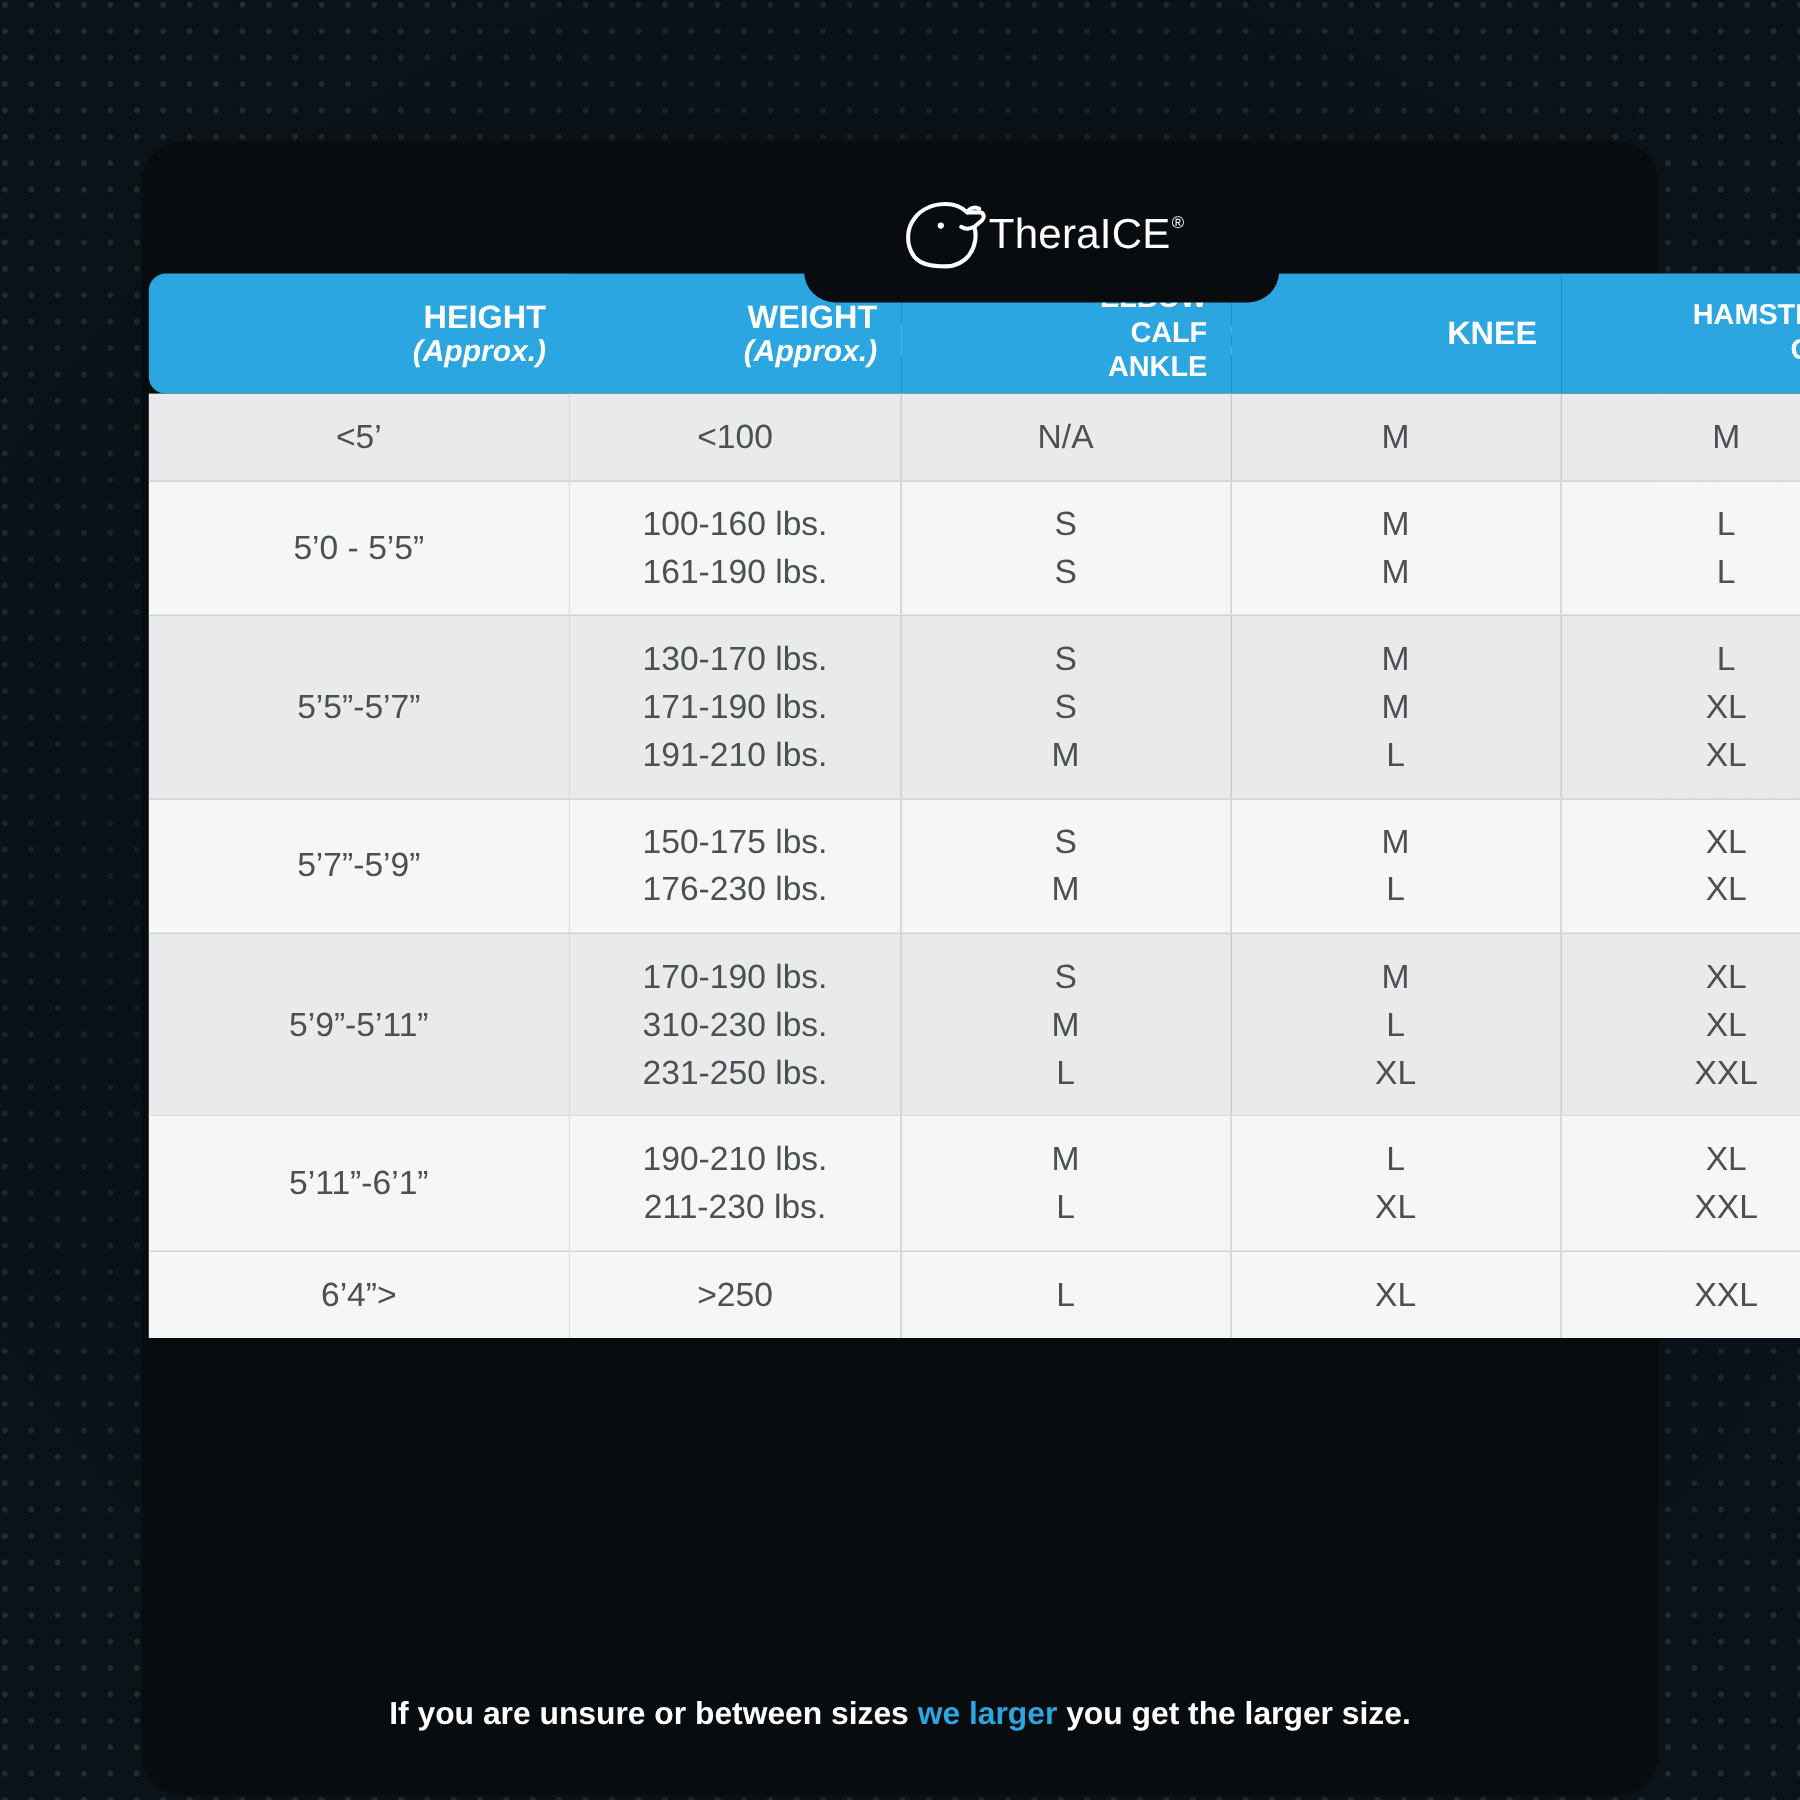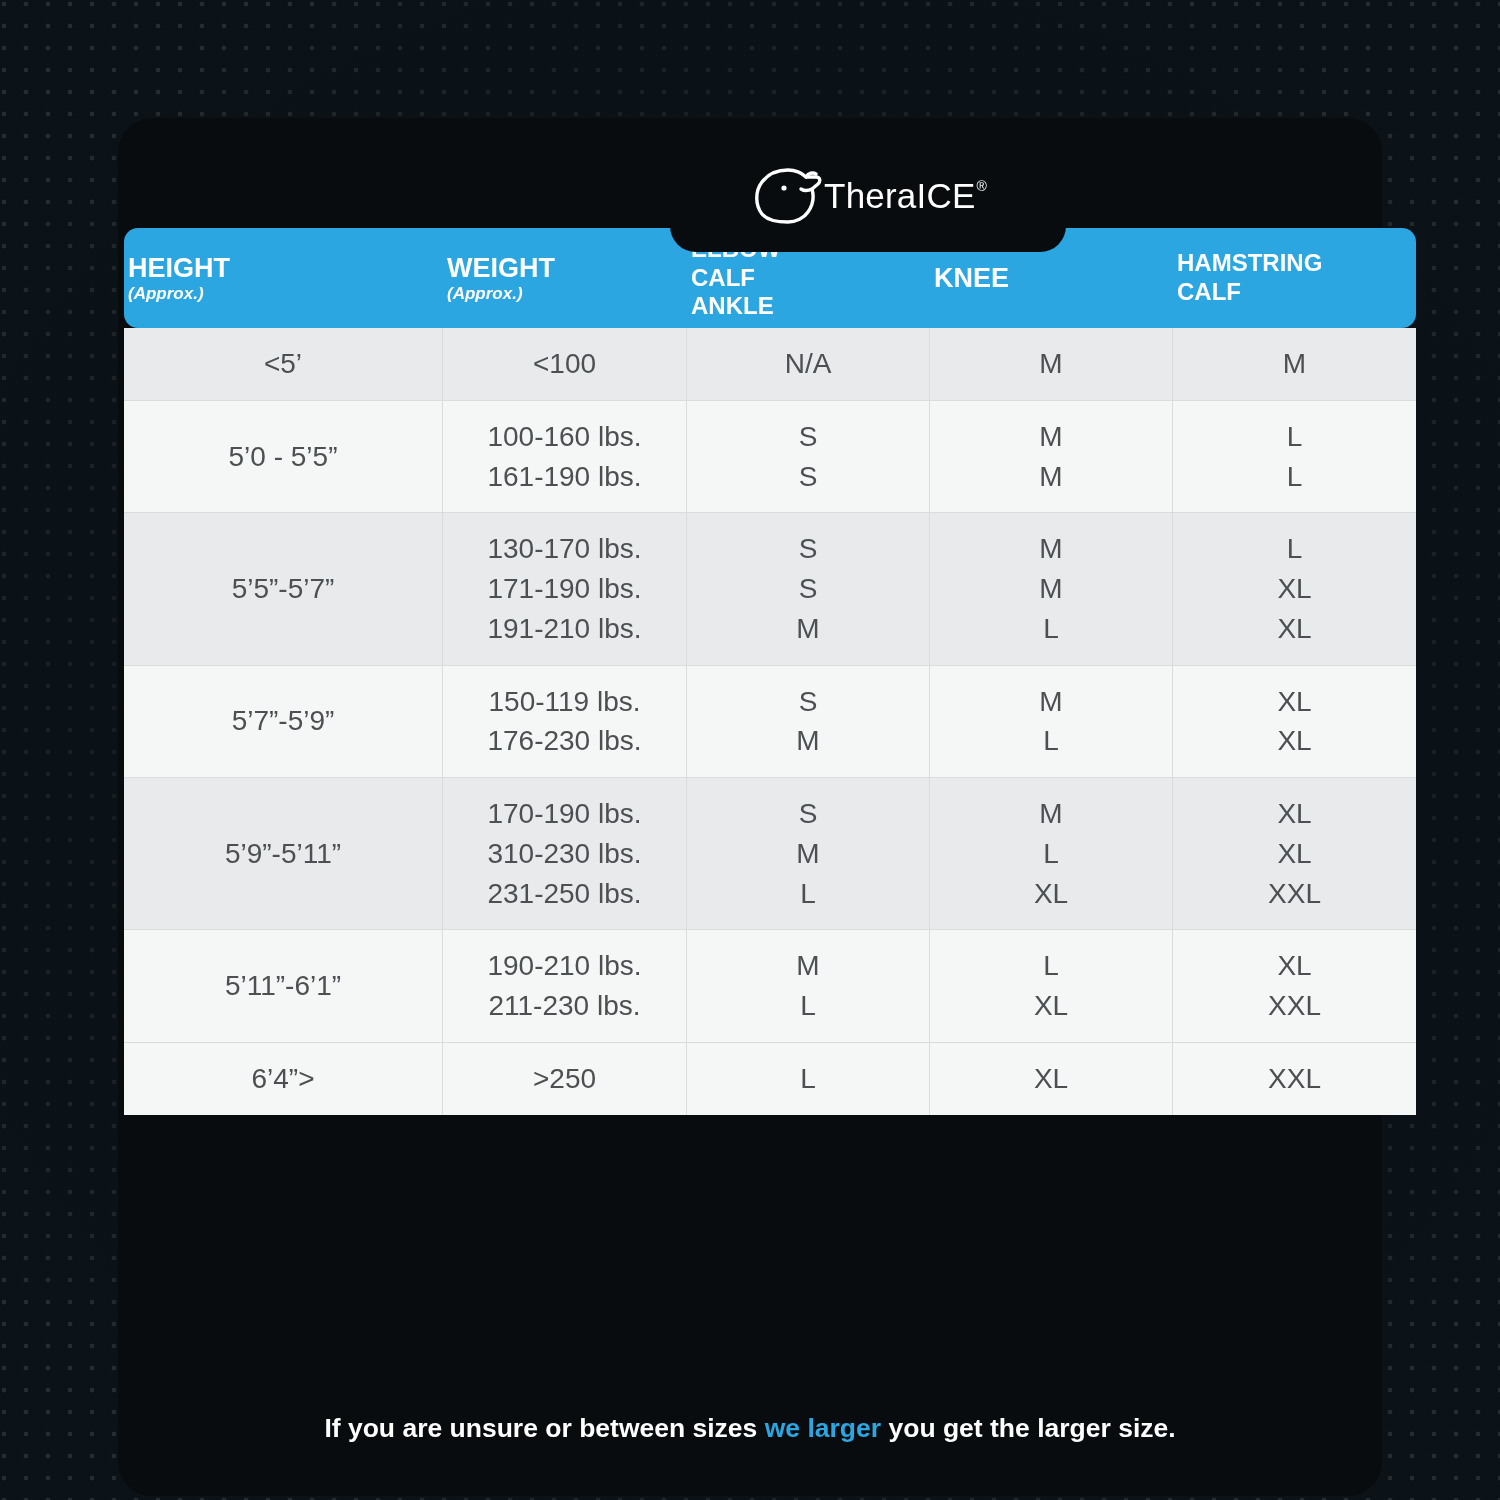--- a/index.html
+++ b/index.html
@@ -94,32 +94,32 @@
     border-spacing: 0;
     width: 1252px;
     table-layout: fixed;
   }
 
   thead th {
     background: #2ca6e0;
     color: #ffffff;
     font-size: 27px;
     font-weight: bold;
-    text-align: left;
+    text-align: right;
     vertical-align: middle;
     height: 100px;
-    padding: 0 4px;
+    padding: 0 20px;
     line-height: 1.12;
   }
   thead th.first { border-top-left-radius: 14px; border-bottom-left-radius: 14px; }
   thead th.last  { border-top-right-radius: 14px; border-bottom-right-radius: 14px; }
   thead th .approx {
     display: block;
     font-style: italic;
-    font-size: 17px;
+    font-size: 25px;
     font-weight: bold;
   }
   thead th .stack {
     display: block;
     font-size: 24px;
     line-height: 1.2;
   }
 
   tbody td {
     color: #4c5053;
@@ -263,21 +263,21 @@
               <span class="line">L</span>
               <span class="line">XL</span>
               <span class="line">XL</span>
             </td>
           </tr>
           <tr class="even">
             <td>
               <span class="line">5’7”-5’9”</span>
             </td>
             <td>
-              <span class="line">150-119 lbs.</span>
+              <span class="line">150-175 lbs.</span>
               <span class="line">176-230 lbs.</span>
             </td>
             <td>
               <span class="line">S</span>
               <span class="line">M</span>
             </td>
             <td>
               <span class="line">M</span>
               <span class="line">L</span>
             </td>

